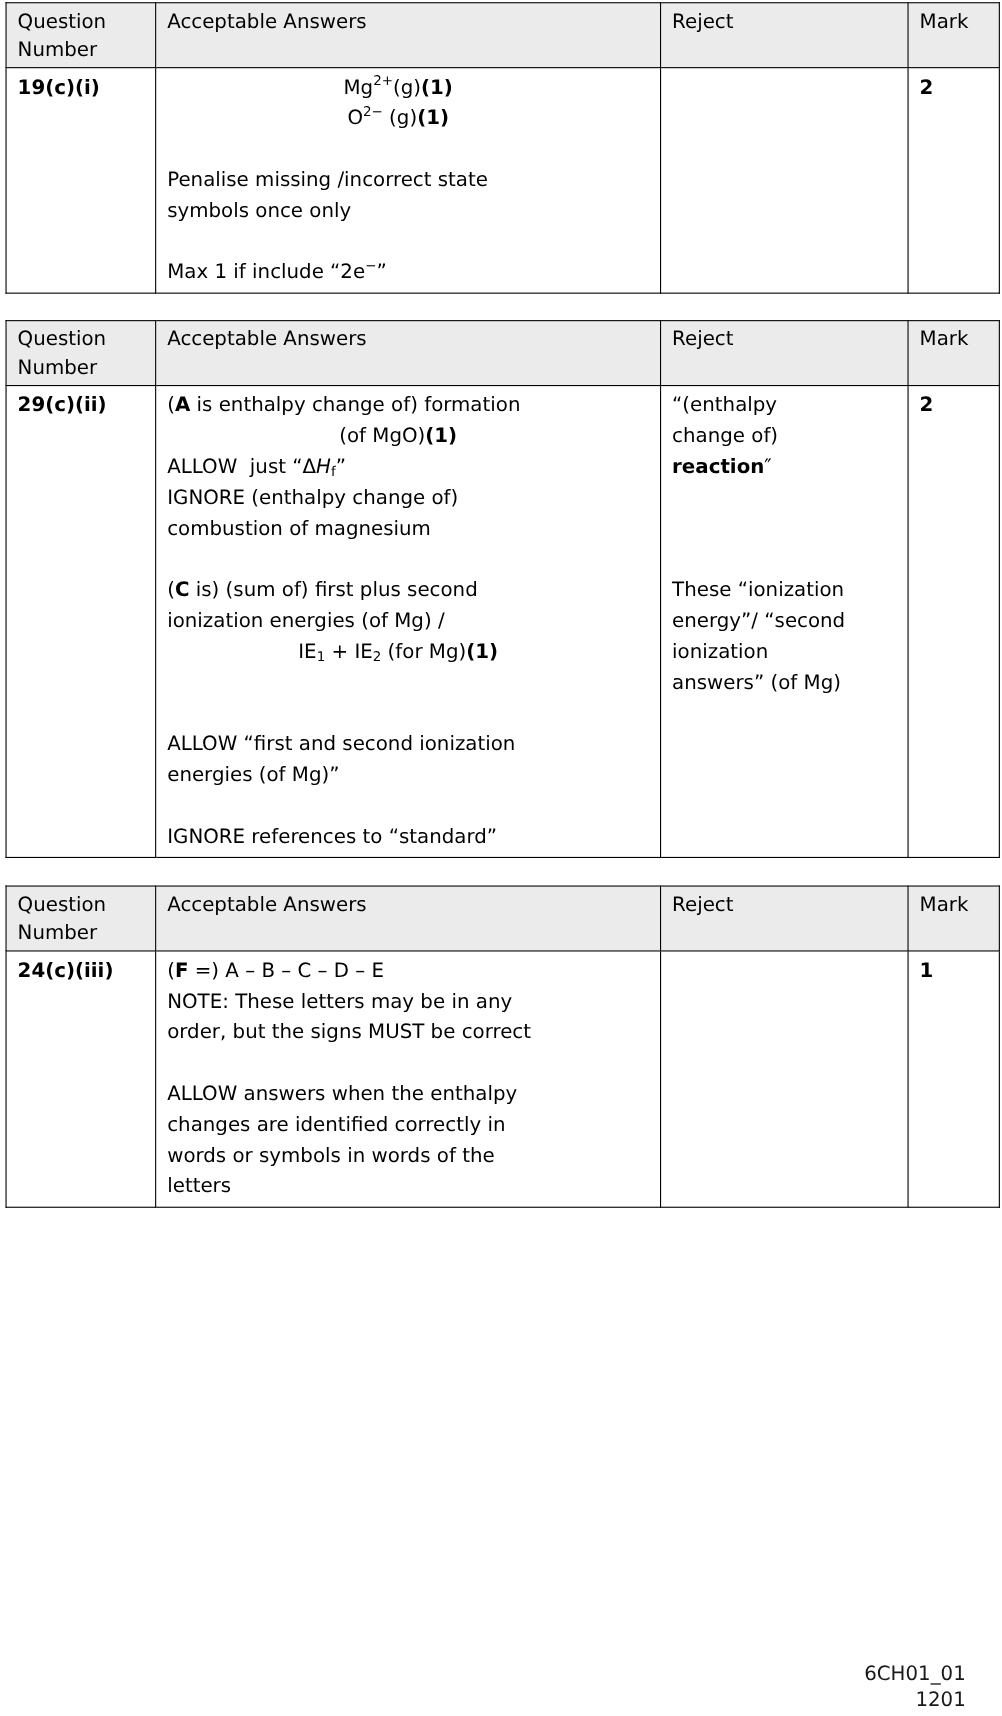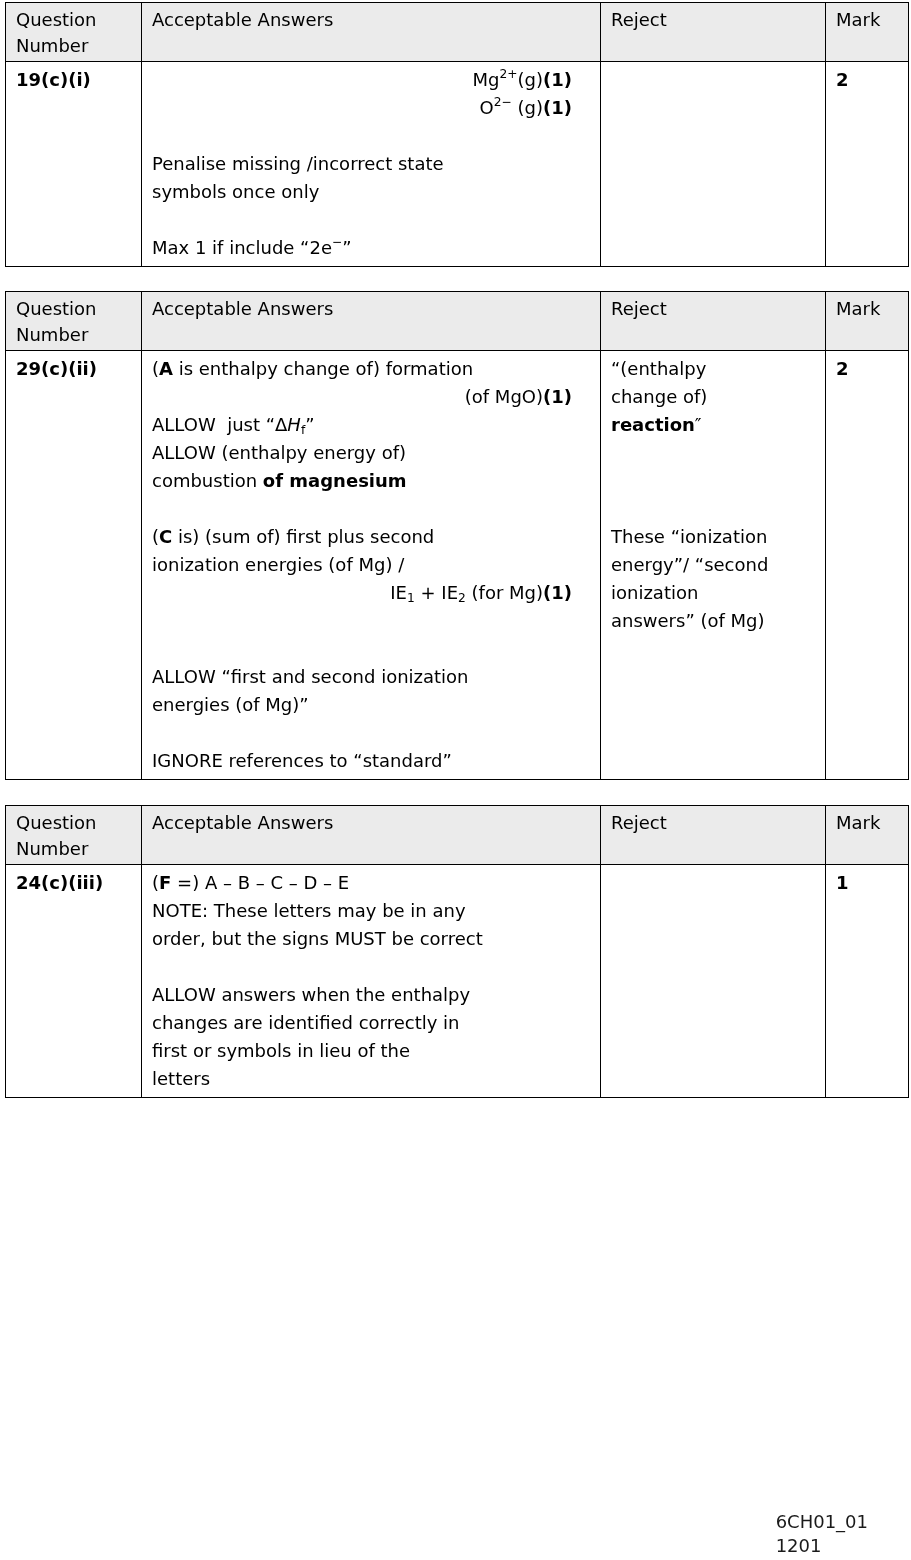--- a/index.html
+++ b/index.html
@@ -35,36 +35,36 @@
   }
   .ms-table td {
     padding: 4px 10px 4px 10px;
     line-height: 28px;
   }
   td.q-cell { font-weight: 700; }
   td.mark-cell { font-weight: 700; }
   td.ans-cell { padding-right: 28px; }
 
   .line { white-space: pre; min-height: 28px; }
-  .line.flex { display: flex; justify-content: flex-end; }
+  .line.flex { display: flex; justify-content: center; }
   .mark-point { font-weight: 700; }
 
   sup, sub { font-size: 68%; line-height: 0; }
   sup { vertical-align: 8px; }
   sub { vertical-align: -3px; }
 
   .tbl-1 { margin-top: 2px; }
   .tbl-2 { margin-top: 24px; }
   .tbl-3 { margin-top: 25px; }
 
   .footer {
     position: absolute;
-    right: 43px;
+    right: 33px;
     top: 1510px;
-    text-align: left;
+    text-align: right;
     line-height: 24px;
     font-size: 18px;
     color: #1a1a1a;
   }
 </style>
 </head>
 <body>
 
 <div class="page">
 
@@ -116,22 +116,22 @@
         <th>Mark</th>
       </tr>
     </thead>
     <tbody>
       <tr>
         <td class="q-cell">29(c)(ii)</td>
         <td class="ans-cell">
             <div class="line"><span><span>(</span><span style="font-weight: 700;">A</span><span> is enthalpy change of) </span><span style="font-weight: 400;">formation</span></span></div>
             <div class="line flex"><span><span>(of MgO)</span></span><span class="mark-point">(1)</span></div>
             <div class="line"><span><span>ALLOW  just “Δ</span><span style="font-style: italic;">H</span><sub>f</sub><span>”</span></span></div>
-            <div class="line"><span><span>ALLOW (enthalpy energy of)</span></span></div>
-            <div class="line"><span><span>combustion </span><span style="font-weight: 700;">of magnesium</span></span></div>
+            <div class="line"><span><span>IGNORE (enthalpy change of)</span></span></div>
+            <div class="line"><span><span>combustion </span><span style="font-weight: 400;">of magnesium</span></span></div>
             <div class="line"><span>&nbsp;</span></div>
             <div class="line"><span><span>(</span><span style="font-weight: 700;">C</span><span> is) (sum of) first plus second</span></span></div>
             <div class="line"><span><span>ionization energies (of Mg) /</span></span></div>
             <div class="line flex"><span><span>IE</span><sub>1</sub><span> + IE</span><sub>2</sub><span> (for Mg)</span></span><span class="mark-point">(1)</span></div>
             <div class="line"><span>&nbsp;</span></div>
             <div class="line"><span>&nbsp;</span></div>
             <div class="line"><span><span>ALLOW “first and second ionization</span></span></div>
             <div class="line"><span><span>energies (of Mg)”</span></span></div>
             <div class="line"><span>&nbsp;</span></div>
             <div class="line"><span><span>IGNORE references to “standard”</span></span></div>
@@ -171,21 +171,21 @@
     <tbody>
       <tr>
         <td class="q-cell">24(c)(iii)</td>
         <td class="ans-cell">
             <div class="line"><span><span>(</span><span style="font-weight: 700;">F</span><span> =) A – B – C – D – E</span></span></div>
             <div class="line"><span><span>NOTE: These letters may be in any</span></span></div>
             <div class="line"><span><span>order, but the signs MUST be correct</span></span></div>
             <div class="line"><span>&nbsp;</span></div>
             <div class="line"><span><span>ALLOW answers when the enthalpy</span></span></div>
             <div class="line"><span><span>changes are identified correctly in</span></span></div>
-            <div class="line"><span><span>first or symbols in lieu of the</span></span></div>
+            <div class="line"><span><span>words or symbols in words of the</span></span></div>
             <div class="line"><span><span>letters</span></span></div>
           </td>
         <td></td>
         <td class="mark-cell">1</td>
       </tr>
     </tbody>
   </table>
 
   <div class="footer">
     <div>6CH01_01</div>

